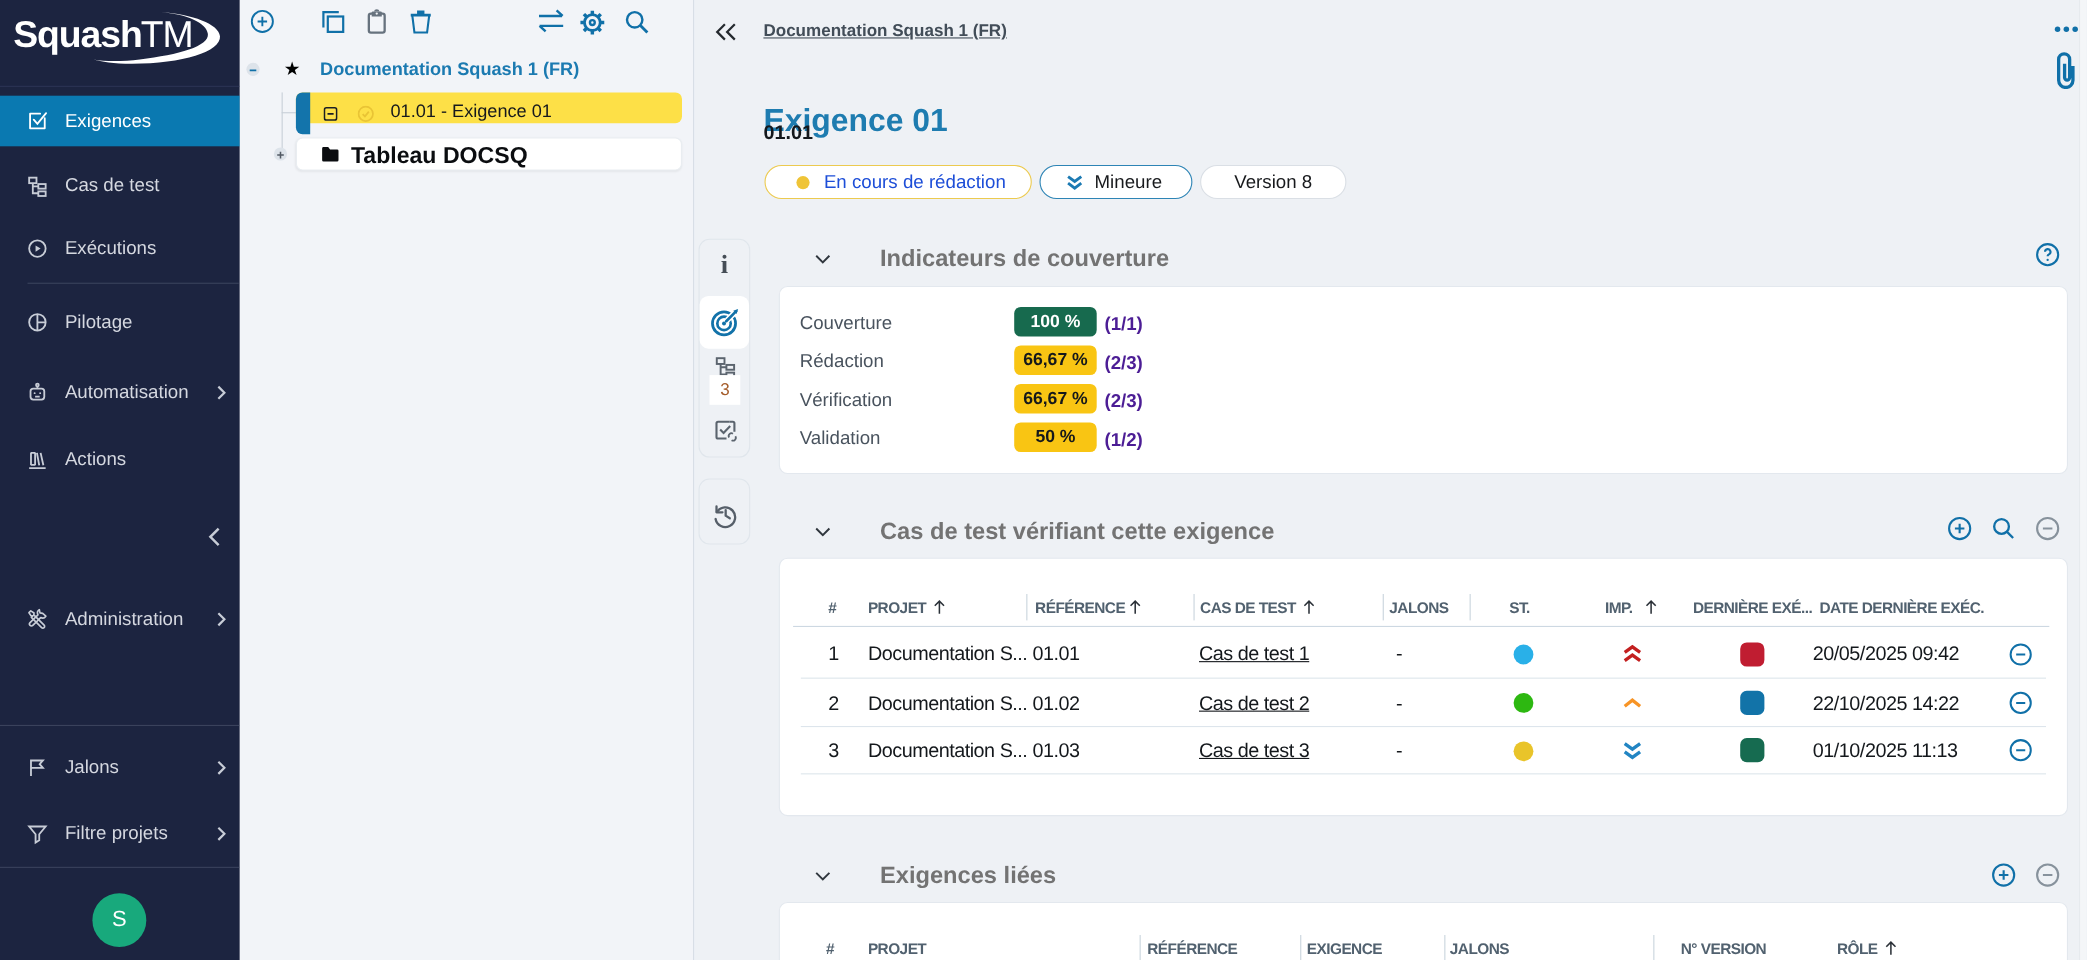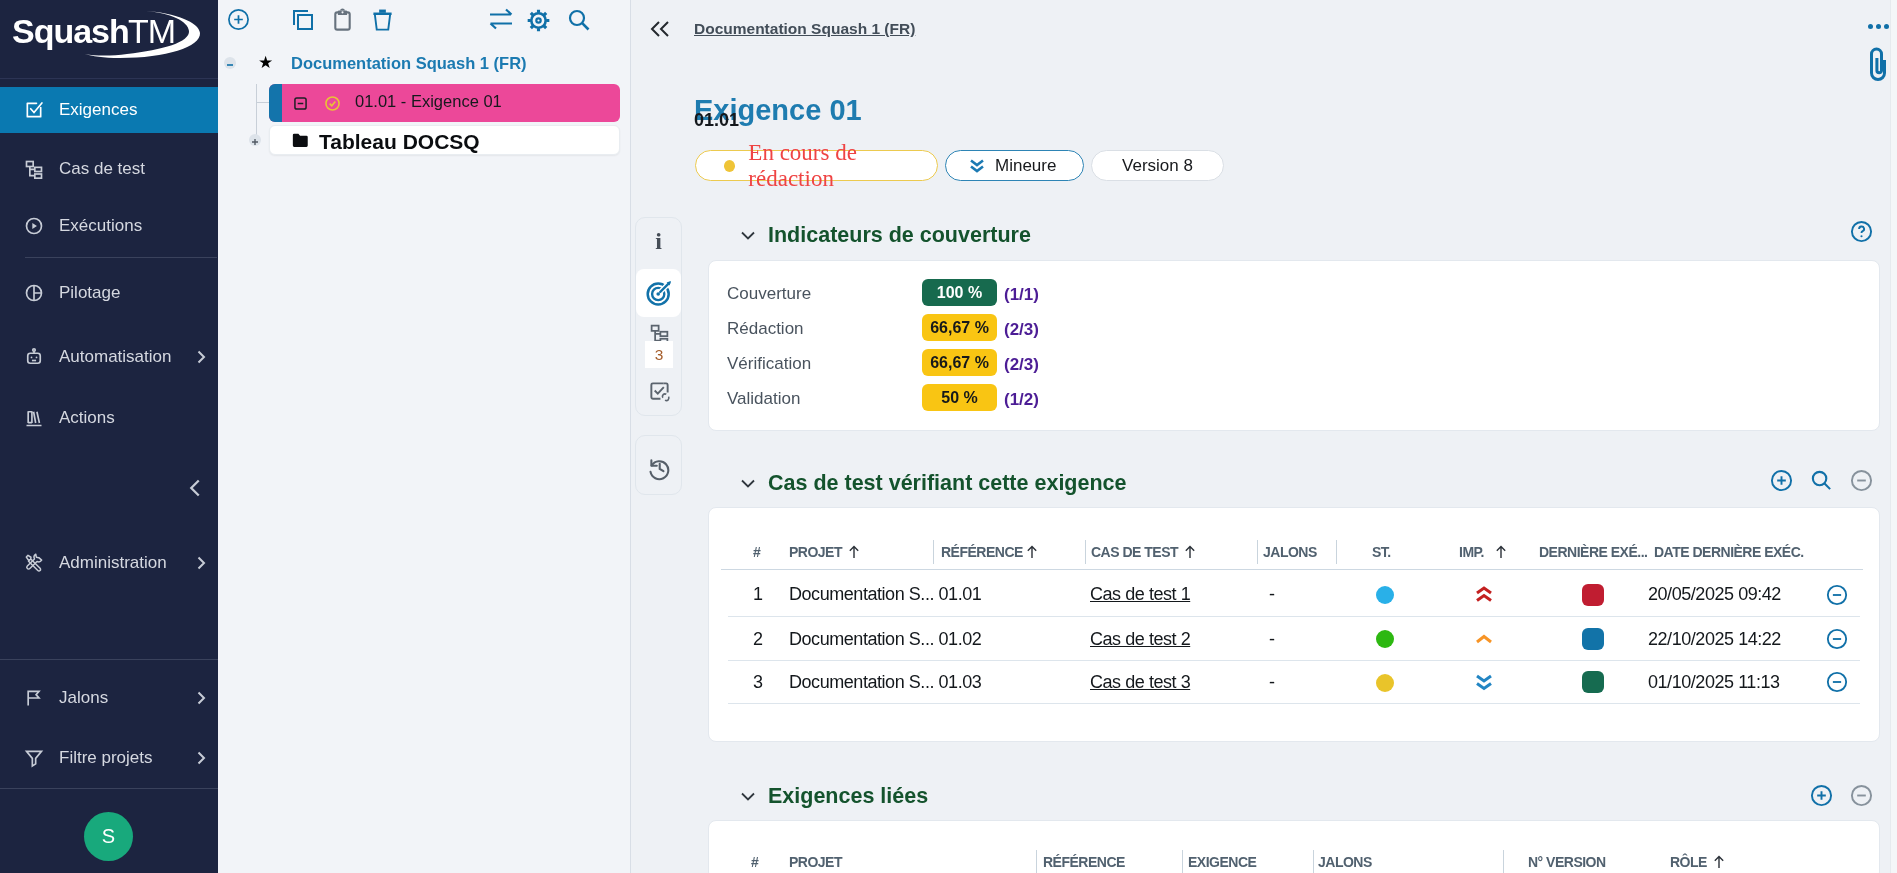--- a/index.html
+++ b/index.html
@@ -16,21 +16,21 @@
 .sdiv { position:absolute; left:25px; width:192px; height:1px; background:#3a425c; }
 #avatar { position:absolute; left:84px; top:812px; width:49px; height:49px; border-radius:50%; background:#18a97c; color:#fff; font-size:20px; display:flex; align-items:center; justify-content:center; }
 
 
 #treepanel { position:absolute; left:218px; top:0; width:413px; height:873px; background:#f2f4f8; border-right:1px solid #d8dee6; }
 .ticon { position:absolute; top:8px; }
 
 
 #content { position:absolute; left:631px; top:0; width:1266px; height:873px; }
 .card { position:absolute; left:77px; width:1172px; background:#fff; border:1px solid #e3e8ee; border-radius:8px; }
-.sechead { position:absolute; color:#14532d; font-weight:bold; font-size:21.5px; }
+.sechead { position:absolute; color:#737373; font-weight:bold; font-size:21.5px;margin-left:32px; }
 .hdr { color:#51616f; font-weight:bold; font-size:14px; letter-spacing:-0.5px; position:absolute; white-space:nowrap; }
 .cell { position:absolute; color:#14181c; font-size:18px; letter-spacing:-0.45px; white-space:nowrap; }
 .rowsep { position:absolute; left:20px; width:1132px; height:1px; background:#dde5ec; }
 .vsep { position:absolute; top:-6px; width:1px; height:24px; background:#c9d4dd; }
 .badge { position:absolute; width:75px; height:27px; border-radius:6px; font-weight:bold; font-size:16px; display:flex; align-items:center; justify-content:center; }
 .cnt { position:absolute; font-weight:bold; font-size:17px; color:#4c1d95; }
 .lbl { position:absolute; color:#49535e; font-size:17px; }
 </style>
 </head>
 <body>
@@ -171,21 +171,21 @@
 
   <div style="position:absolute; left:6px; top:57px; width:12px; height:12px; border-radius:50%; background:#dde3ea;"><svg width="12" height="12" viewBox="0 0 12 12">
         <path d="M3 6 h6" stroke="#1070a8" stroke-width="1.6"></path>
       </svg></div>
   <div style="position:absolute; left:40px; top:52px; color:#000; font-size:17px;">★</div>
   <div style="position:absolute; left:73px; top:54px; color:#1b7ab1; font-weight:bold; font-size:16.5px;">Documentation Squash 1 (FR)</div>
 
   <div style="position:absolute; left:38px; top:84px; width:1px; height:56px; background:#c8cfd8;"></div>
   <div style="position:absolute; left:38px; top:102px; width:13px; height:1px; background:#c8cfd8;"></div>
 
-  <div style="position:absolute; left:51px; top:84px; width:351px; height:38px; background:#ec4899; border-radius:6px;">
+  <div style="position:absolute; left:51px; top:84px; width:351px; height:28px; background:#fde047; border-radius:6px;">
     <div style="position:absolute; left:0; top:0; width:13px; height:38px; background:#1374ab; border-radius:6px 0 0 6px;"></div>
     <svg style="position:absolute; left:25px; top:13px;" width="13" height="13" viewBox="0 0 14 14" fill="none" stroke="#1b1f24" stroke-width="1.6">
         <rect x="1" y="1" width="12" height="12" rx="2"></rect>
         <path d="M4 7 h6"></path>
       </svg>
     <svg style="position:absolute; left:56px; top:12px;" width="15" height="15" viewBox="0 0 16 16" fill="none" stroke="#e9c435" stroke-width="1.7">
         <circle cx="8" cy="8" r="7"></circle>
         <path d="M5 8.2 L7.2 10.4 L11 5.8"></path>
       </svg>
     <div style="position:absolute; left:86px; top:8px; color:#16191d; font-size:16.5px;">01.01 - Exigence 01</div>
@@ -206,21 +206,21 @@
 
   <svg style="position:absolute; left:19px; top:20px;" width="20" height="18" viewBox="0 0 20 18" fill="none" stroke="#24292e" stroke-width="2">
       <path d="M9 2 L2 9 L9 16 M18 2 L11 9 L18 16"></path>
     </svg>
   <div style="position:absolute; left:63px; top:20px; color:#424d58; font-size:15.5px; font-weight:bold; text-decoration:underline;">Documentation Squash 1 (FR)</div>
   <div style="position:absolute; left:63px; top:56px; color:#1e7cb0; font-size:29px; font-weight:bold;margin-top:38px;">Exigence 01</div>
   <div style="position:absolute; left:63px; top:110px; color:#14181c; font-size:18px; font-weight:bold;">01.01</div>
 
   <div style="position:absolute; left:64px; top:150px; width:243px; height:31px; background:#fff; border:1.5px solid #ecca4f; border-radius:16px; display:flex; align-items:center;">
     <span style="width:12px; height:12px; border-radius:50%; background:#efc437; margin-left:28px;"></span>
-    <span style="margin-left:13px; font-size:23px; color:#ef4444;font-family:Liberation Serif, serif;">En cours de rédaction</span>
+    <span style="margin-left:13px; font-size:17px; color:#1d4ed8;">En cours de rédaction</span>
   </div>
   <div style="position:absolute; left:314px; top:150px; width:139px; height:31px; background:#fff; border:1.5px solid #2d84b5; border-radius:16px; display:flex; align-items:center;">
     <svg style="margin-left:23px;" width="16" height="14" viewBox="0 0 16 14" fill="none" stroke="#1c7ab3" stroke-width="2.6">
         <path d="M2 1.5 L8 6 L14 1.5 M2 7.5 L8 12 L14 7.5"></path>
       </svg>
     <span style="margin-left:10px; font-size:17px; color:#17191c;">Mineure</span>
   </div>
   <div style="position:absolute; left:460px; top:150px; width:133px; height:31px; background:#fff; border:1.5px solid #dadfe5; border-radius:16px; display:flex; align-items:center; justify-content:center;">
     <span style="font-size:17px; color:#17191c;">Version 8</span>
   </div>

